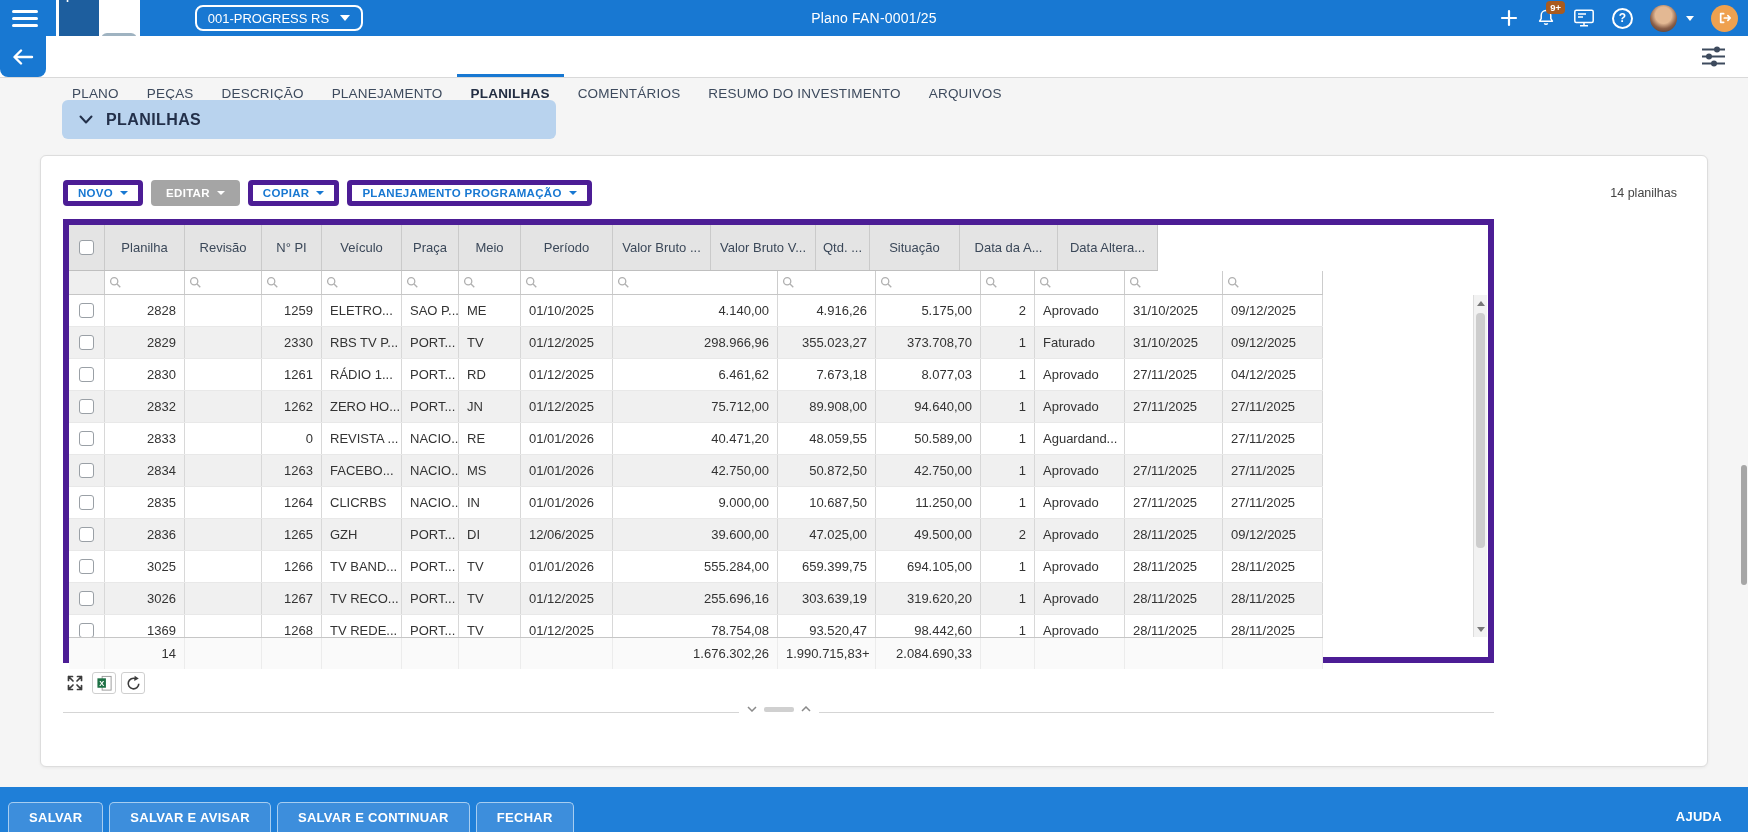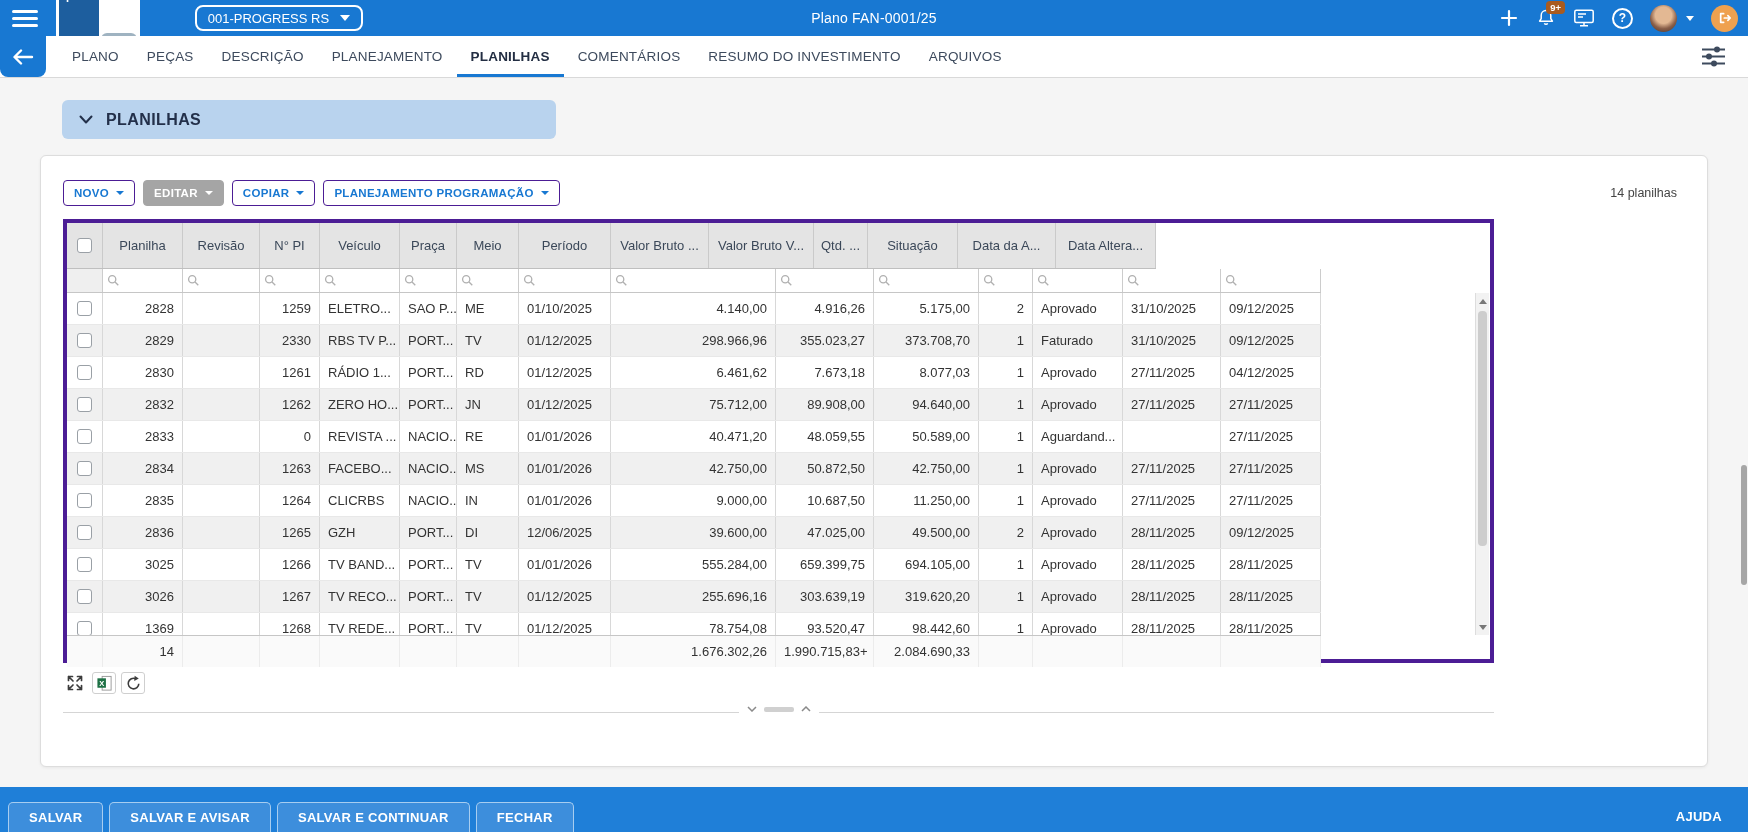--- a/index.html
+++ b/index.html
@@ -23,40 +23,40 @@
   .badge { position:absolute; top:-7px; right:-9px; background:#a85b20; color:#fff; font-size:9.5px; font-weight:700; padding:1.5px 4px; border-radius:4px; line-height:1; }
   .help-circle { width:21px; height:21px; border:2px solid #fff; border-radius:50%; display:flex; align-items:center; justify-content:center; font-size:12px; font-weight:700; }
   .avatar { width:27px; height:27px; border-radius:50%; background:radial-gradient(circle at 50% 38%, #e3b893 0 38%, #8a5f49 62%, #3c2b26 100%); }
   .avcaret { width:0; height:0; border-left:4.5px solid transparent; border-right:4.5px solid transparent; border-top:5.5px solid #fff; margin-left:-9px; }
   .logout { width:27px; height:27px; border-radius:50%; background:#efa14f; display:flex; align-items:center; justify-content:center; }
 
   
   .navbar { position:absolute; top:36px; left:0; width:100%; height:42px; background:#fff; border-bottom:1px solid #d9d9d9; display:flex; align-items:stretch; }
   .backbtn { width:46px; background:#1878d2; border-radius:0 0 8px 8px; display:flex; align-items:center; justify-content:center; cursor:pointer; }
   .tabs { display:flex; margin-left:12px; }
-  .tab { padding:0 14px; line-height:41px; font-size:13.5px; color:#3d4a5d; letter-spacing:.2px; cursor:pointer; white-space:nowrap; }
+  .tab { padding:0 14px; line-height:41px; font-size:13.5px; color:#3d4a5d; letter-spacing:.2px; cursor:pointer; white-space:nowrap;margin-top:37px; }
   .tab.is-active { color:#232e43; font-weight:700; box-shadow:inset 0 -3px 0 #1878d2; }
   .nav-right { margin-left:auto; display:flex; align-items:center; margin-right:22px; cursor:pointer; }
 
   
   .chip { position:absolute; left:62px; top:100px; width:494px; height:39px; background:#b9d3ee; border-radius:6px; display:flex; align-items:center; padding:0 17px; gap:13px; cursor:pointer; }
   .chip .t { font-size:16px; font-weight:700; color:#23304a; letter-spacing:.4px; }
 
   
   .card { position:absolute; left:40px; top:155px; width:1668px; height:612px; background:#fff; border:1px solid #ddd; border-radius:6px; box-shadow:0 1px 3px rgba(0,0,0,.06); }
 
   
   .toolbar { position:absolute; left:22px; right:30px; top:24px; height:26px; display:flex; align-items:center; gap:8px; }
-  .tbtn { height:26px; padding:0 10px; display:flex; align-items:center; gap:7px; background:#fff; border:1px solid #4c1d95; border-radius:4px; color:#1878d2; font-size:11.5px; font-weight:700; letter-spacing:.3px; cursor:pointer; white-space:nowrap; }
+  .tbtn { height:26px; padding:0 10px; display:flex; align-items:center; gap:7px; background:#fff; border:5px solid #4c1d95; border-radius:4px; color:#1878d2; font-size:11.5px; font-weight:700; letter-spacing:.3px; cursor:pointer; white-space:nowrap; }
   .tbtn .caret { width:0; height:0; border-left:4px solid transparent; border-right:4px solid transparent; border-top:4.5px solid currentColor; }
   .tbtn.is-disabled { background:#a5a5a5; border-color:#a5a5a5; color:#fff; cursor:default; }
   .count { margin-left:auto; font-size:12.5px; color:#444; }
 
   
-  .grid { position:absolute; left:22px; top:63px; width:1431px; height:444px; border:4px solid #4c1d95; background:#fff; }
+  .grid { position:absolute; left:22px; top:63px; width:1431px; height:444px; border:6px solid #4c1d95; background:#fff; }
   .hrow, .frow, .row, .trow { display:flex; width:fit-content; }
   .cell { flex:none; border-right:1px solid #d8d8d8; overflow:hidden; white-space:nowrap; }
   .c0{width:36px}.c1{width:80px}.c2{width:77px}.c3{width:60px}.c4{width:80px}.c5{width:57px}.c6{width:62px}.c7{width:92px}.c8{width:165px}.c9{width:98px}.c10{width:105px}.c11{width:54px}.c12{width:90px}.c13{width:98px}.c14{width:100px}
   .hrow { height:46px; border-bottom:1px solid #bfbfbf; }
   .hrow .cell { background:#e4e4e4; border-right:1px solid #cacaca; display:flex; align-items:center; justify-content:center; font-size:13px; color:#3b4859; }
   .frow { height:24px; border-bottom:1px solid #c6c6c6; }
   .frow .cell { display:flex; align-items:center; padding-left:4px; background:#fff; border-right:1px solid #ccc; }
   .frow .cell.c0 { background:#efefef; }
   .rows-viewport { height:342px; overflow:hidden; }
   .row { height:32px; border-bottom:1px solid #e8e8e8; background:#fff; cursor:pointer; }

